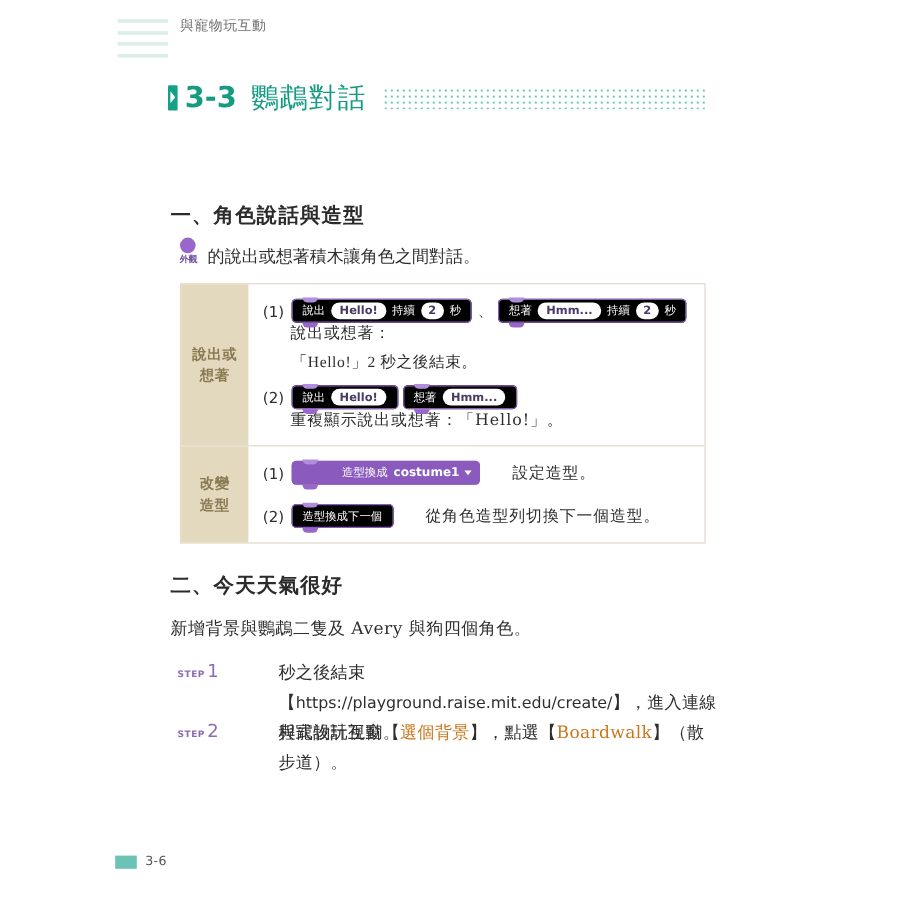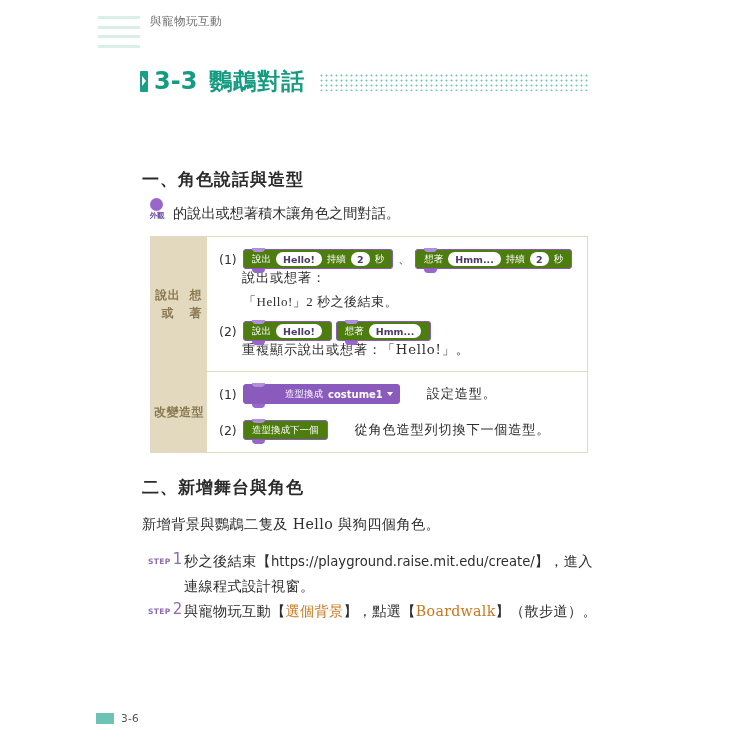--- a/index.html
+++ b/index.html
@@ -88,21 +88,21 @@
     color: #159b82;
     font-size: 24px;
     font-weight: bold;
     margin-left: 6px;
     letter-spacing: 0px;
     font-family: "DejaVu Sans", "Liberation Sans", sans-serif;
   }
   .sec-name {
     color: #159b82;
     font-size: 23px;
-    font-weight: bold;
+    font-weight: normal;
     margin-left: 12px;
     letter-spacing: 1px;
   }
   .dot-band {
     flex: 1 1 auto;
     height: 18px;
     margin-left: 14px;
     margin-top: 2px;
     background-image: radial-gradient(#45b6a0 0.9px, transparent 1.1px);
     background-size: 5px 5px;
@@ -193,21 +193,21 @@
   }
   .blk-row + .blk-row { border-top: 1px solid #e2d9c4; }
   .blk-label {
     width: 56px;
     flex: 0 0 56px;
     background: #e3d9bf;
     color: #8a7a52;
     font-size: 12px;
     font-weight: bold;
     display: flex;
-    flex-direction: row;
+    flex-direction: column;
     align-items: center;
     justify-content: center;
     line-height: 18px;
     letter-spacing: 0.5px;
     text-align: center;
   }
   .blk-body {
     flex: 1 1 auto;
     padding: 12px 10px 12px 12px;
     box-sizing: border-box;
@@ -238,21 +238,21 @@
   }
   .trail {
     margin-left: 23px;
     letter-spacing: 0.8px;
   }
 
   
   .sb {
     display: inline-flex;
     align-items: center;
-    background: #4d7c0f;
+    background: #000000;
     color: #ffffff;
     border-radius: 4px;
     padding: 3px 7px;
     height: 20px;
     box-sizing: border-box;
     font-size: 9.5px;
     font-family: "DejaVu Sans", "Liberation Sans", sans-serif;
     position: relative;
     white-space: nowrap;
     margin-right: 4px;
@@ -326,20 +326,21 @@
     letter-spacing: 0.4px;
   }
 
   
   .step {
     position: absolute;
     left: 148px;
     width: 452px;
     display: flex;
     align-items: flex-start;
+    gap: 48px;
   }
   .step-1 { top: 549px; }
   .step-2 { top: 599px; }
   .step-badge {
     flex: 0 0 36px;
     width: 36px;
     display: flex;
     align-items: baseline;
     color: #8e6bb0;
     margin-top: 1px;
@@ -505,23 +506,23 @@
           </span>
 
           <span class="trail">從角色造型列切換下一個造型。</span>
         </div>
 
       </div>
     </div>
 
   </div>
 
-  <div class="h2 h2-2">二、新增舞台與角色</div>
-
-  <div class="p-normal">新增背景與鸚鵡二隻及 Hello 與狗四個角色。</div>
+  <div class="h2 h2-2">二、今天天氣很好</div>
+
+  <div class="p-normal">新增背景與鸚鵡二隻及 Avery 與狗四個角色。</div>
 
   <div class="step step-1">
     <div class="step-badge">
       <span class="w">STEP</span>
       <span class="n">1</span>
     </div>
     <div class="step-text"><span>秒之後結束【</span><span class="mono-url">https://playground.raise.mit.edu/create/</span><span>】，進入連線程式設計視窗。</span></div>
   </div>
 
   <div class="step step-2">

